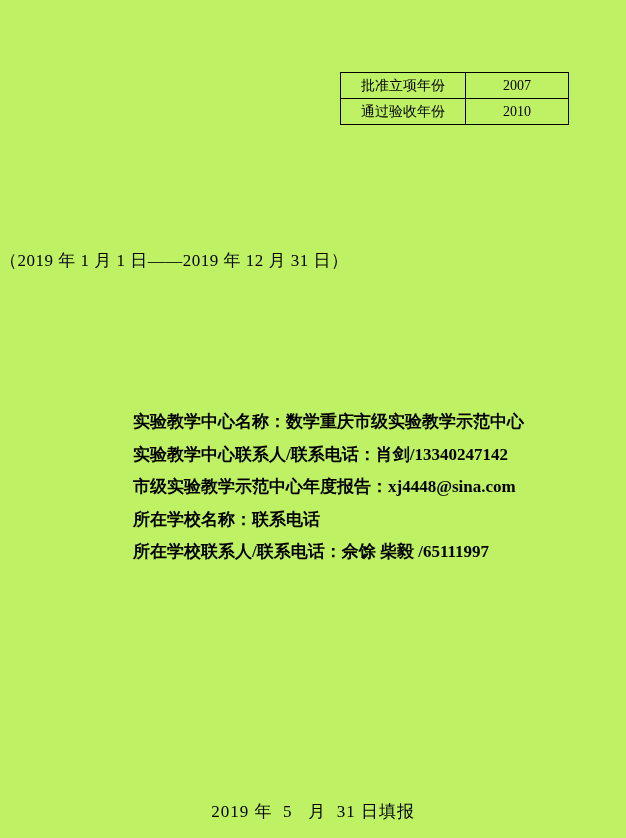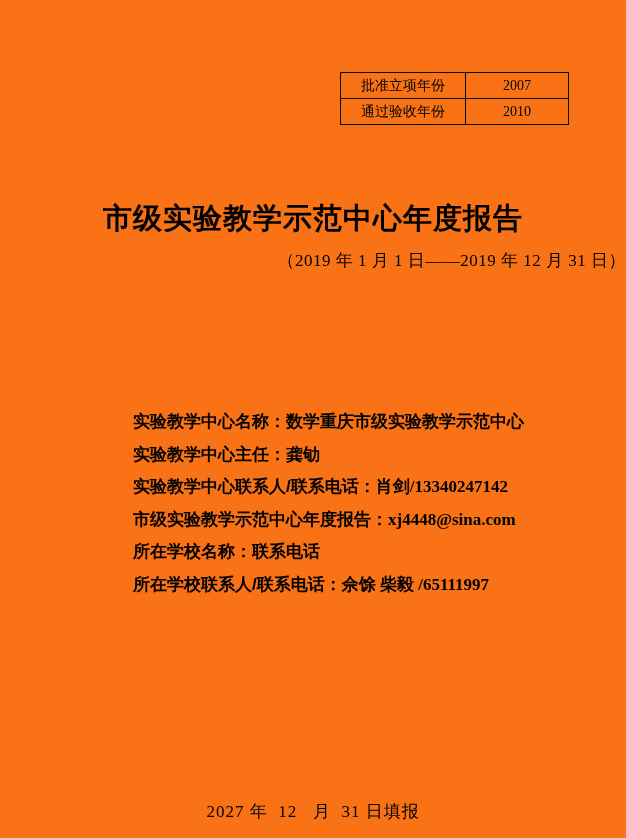--- a/index.html
+++ b/index.html
@@ -1,19 +1,19 @@
 <!DOCTYPE html>
 <html><head>
 <meta charset="utf-8">
 <style>
   html,body{margin:0;padding:0;background:#ffffff;}
   .page{
     position:relative;
     width:626px;height:838px;
-    background:#f97316;
+    background:#bef264;
     font-family:"Liberation Serif","DejaVu Serif",serif;
     color:#000;
     overflow:hidden;
   }
   
   .approval-table{
     position:absolute;left:340px;top:72px;
     border-collapse:collapse;
   }
   .approval-table td{
@@ -30,36 +30,36 @@
   .doc-title{
     position:absolute;left:0;top:199px;width:100%;
     text-align:center;
     font-family:"Liberation Sans","DejaVu Sans",sans-serif;
     font-weight:bold;
     font-size:29px;
     letter-spacing:1px;
   }
   .report-period{
     position:absolute;left:0;top:249px;width:100%;
-    text-align:right;
+    text-align:left;
     font-size:17px;
     letter-spacing:0.5px;
   }
   
   .info-block{
     position:absolute;left:133px;top:406px;width:420px;
     font-weight:bold;
     font-size:17px;
   }
   .info-line{
     height:32.6px;
     line-height:32.6px;
     white-space:nowrap;
   }
-  .info-line .lbl{font-family:Liberation Sans, sans-serif;}
+  .info-line .lbl{font-family:Liberation Serif, serif;}
   .info-line .val{font-family:"Liberation Serif","DejaVu Serif",serif;}
   
   .fill-date{
     position:absolute;left:0;top:800px;width:100%;
     text-align:center;
     font-size:17px;
     letter-spacing:1px;
     white-space:pre;
   }
 </style>
@@ -74,40 +74,36 @@
         <td class="lbl">批准立项年份</td>
         <td class="val">2007</td>
       </tr>
       <tr>
         <td class="lbl">通过验收年份</td>
         <td class="val">2010</td>
       </tr>
     </tbody>
   </table>
 
-  <div class="doc-title">市级实验教学示范中心年度报告</div>
 
   <div class="report-period">（2019 年 1 月 1 日——2019 年 12 月 31 日）</div>
 
   <div class="info-block">
     <div class="info-line">
       <span class="lbl">实验教学中心名称：</span><span class="lbl">数学重庆市级实验教学示范中心</span>
-    </div>
-    <div class="info-line">
-      <span class="lbl">实验教学中心主任：</span><span class="lbl">龚劬</span>
     </div>
     <div class="info-line">
       <span class="lbl">实验教学中心联系人/联系电话：</span><span class="val">肖剑/13340247142</span>
     </div>
     <div class="info-line">
       <span class="lbl">市级实验教学示范中心年度报告：</span><span class="val">xj4448@sina.com</span>
     </div>
     <div class="info-line">
       <span class="lbl">所在学校名称：</span><span class="lbl">联系电话</span>
     </div>
     <div class="info-line">
       <span class="lbl">所在学校联系人/联系电话：</span><span class="val">佘馀 柴毅 /65111997</span>
     </div>
   </div>
 
-  <div class="fill-date">2027 年  12   月  31 日填报</div>
+  <div class="fill-date">2019 年  5   月  31 日填报</div>
 
 </div>
 
 </body></html>

